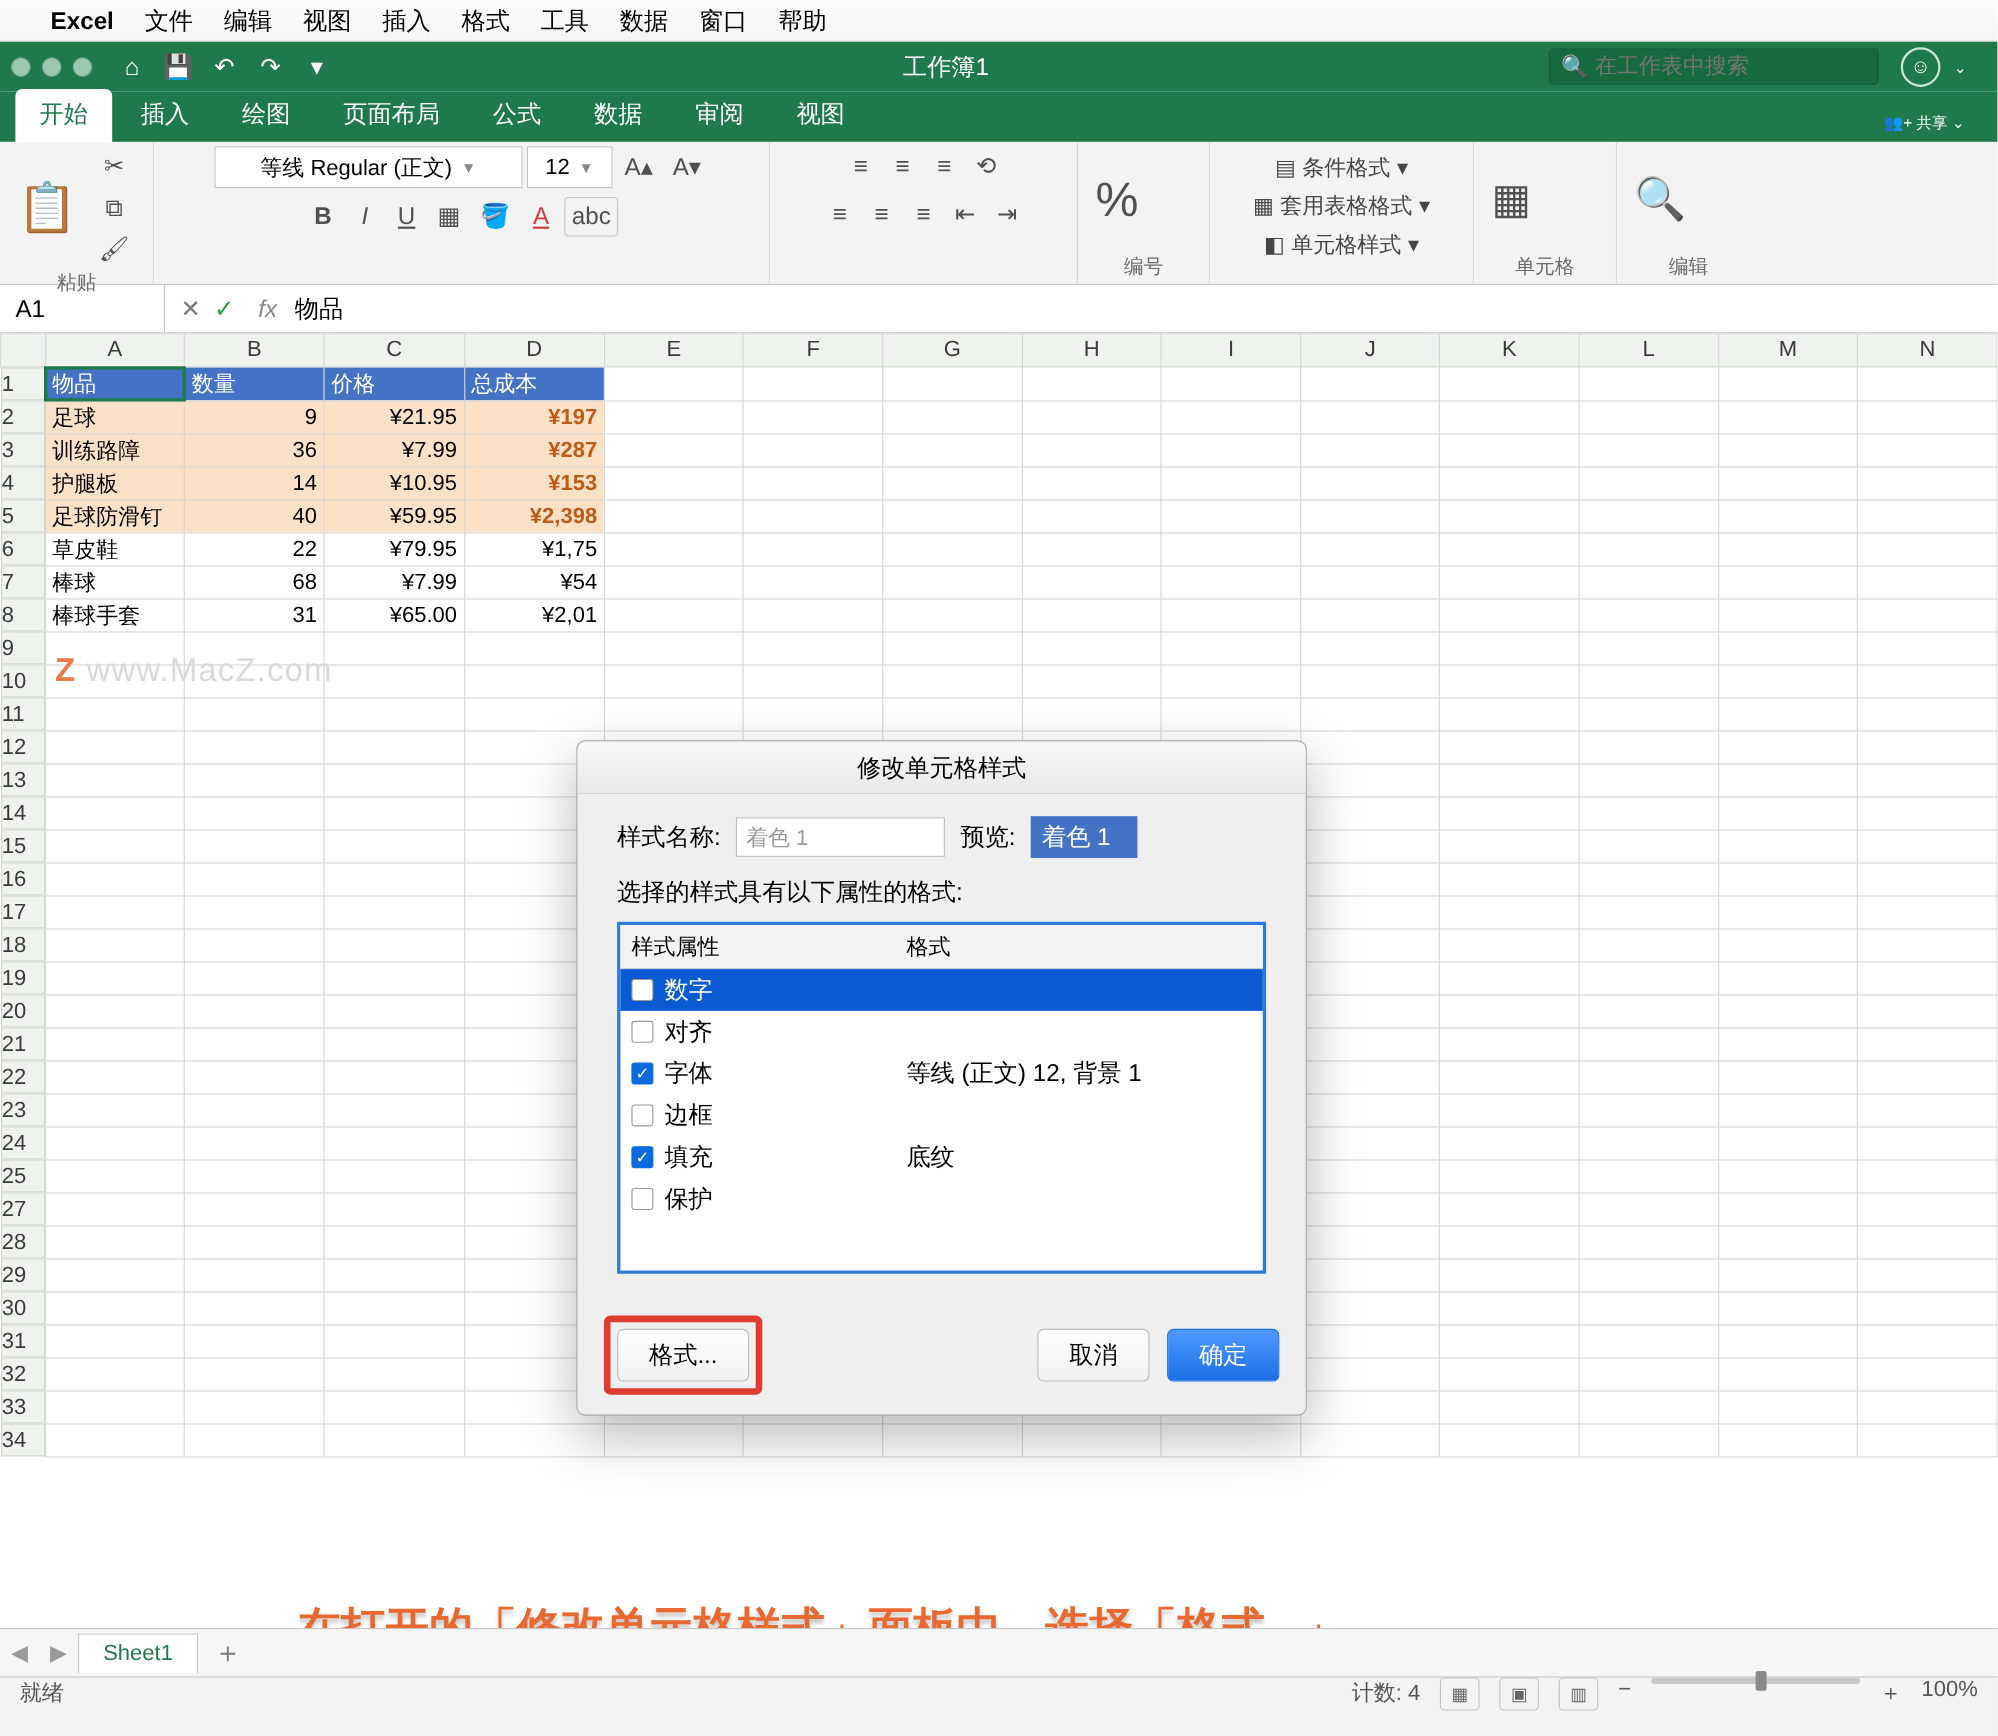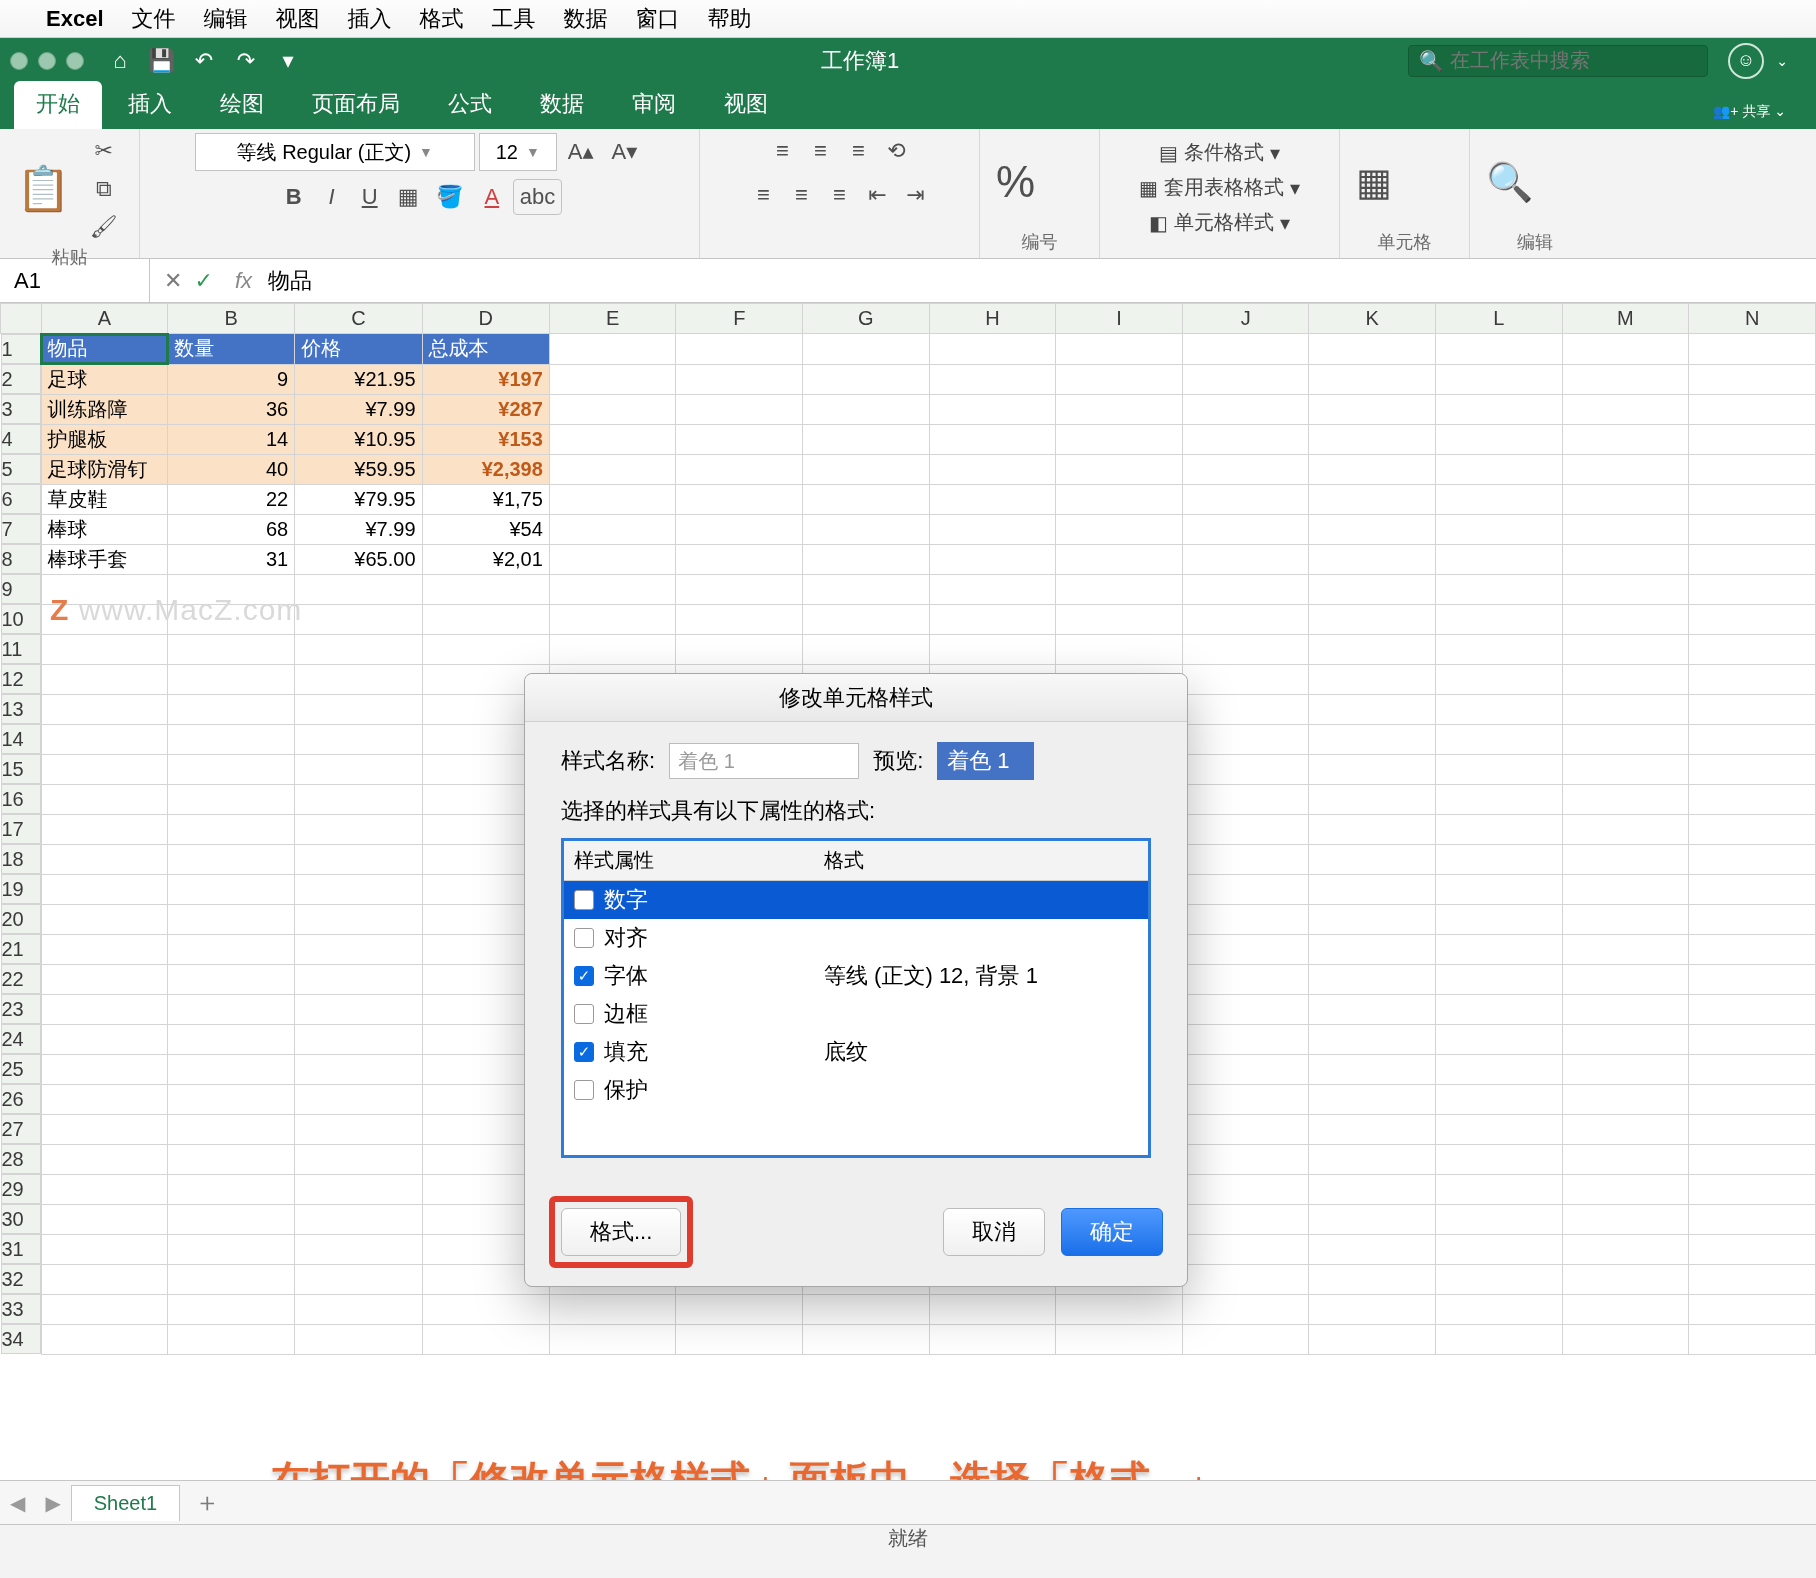--- a/index.html
+++ b/index.html
@@ -86,21 +86,21 @@
 .osxbtn{padding:8px 28px;border:1px solid #bcbcbc;border-radius:6px;background:linear-gradient(#fff,#f0f0f0);font-size:22px;}
 .osxbtn.primary{background:linear-gradient(#4f99ff,#1a6fe8);color:#fff;border-color:#1a6fe8;}
 .redframe{border:6px solid #e03b2f;border-radius:6px;padding:6px;display:inline-block;}
 
 
 .sheettabs{position:absolute;left:0;right:0;bottom:54px;height:44px;border-top:1px solid #c6c6c6;display:flex;align-items:center;background:#f6f6f6;font-size:20px;}
 .sheettabs .nav{padding:0 10px;color:#9a9a9a;}
 .sheettabs .stab{padding:6px 22px;border:1px solid #c6c6c6;border-bottom:none;background:#fff;color:#1e7a4a;}
 .sheettabs .plus{padding:0 14px;color:#7a7a7a;font-size:26px;}
 .caption{position:absolute;left:270px;bottom:70px;font-size:40px;font-weight:700;color:#e9682f;text-shadow:0 3px 4px rgba(0,0,0,.25);}
-.status{position:absolute;left:0;right:0;bottom:0;height:54px;background:#f3f3f3;border-top:1px solid #c6c6c6;display:flex;align-items:center;padding:0 18px;font-size:20px;color:#555;gap:18px;flex-direction:column;}
+.status{position:absolute;left:0;right:0;bottom:0;height:54px;background:#f3f3f3;border-top:1px solid #c6c6c6;display:flex;padding:0 18px;font-size:20px;color:#555;gap:18px;}
 .status .spacer{flex:1;}
 .viewbtn{width:36px;height:30px;border:1px solid #c0c0c0;display:flex;align-items:center;justify-content:center;font-size:16px;color:#666;border-radius:4px;}
 .slider{width:190px;height:6px;background:#c9c9c9;border-radius:3px;position:relative;}
 .slider .thumb{position:absolute;left:50%;top:-6px;width:10px;height:18px;background:#8a8a8a;border-radius:2px;}
 </style>
 </head>
 <body>
 
 <div class="macmenu">
   <span class="apple"></span>
@@ -688,37 +688,20 @@
           <td></td>
           <td></td>
           <td></td>
           <td></td>
           <td></td>
           <td></td>
           <td></td>
         </tr>
         <tr>
           <th class="row">25</th>
-          <td></td>
-          <td></td>
-          <td></td>
-          <td></td>
-          <td></td>
-          <td></td>
-          <td></td>
-          <td></td>
-          <td></td>
-          <td></td>
-          <td></td>
-          <td></td>
-          <td></td>
-          <td></td>
-        </tr>
-        <tr>
-          <th class="row">26</th>
           <td></td>
           <td></td>
           <td></td>
           <td></td>
           <td></td>
           <td></td>
           <td></td>
           <td></td>
           <td></td>
           <td></td>

